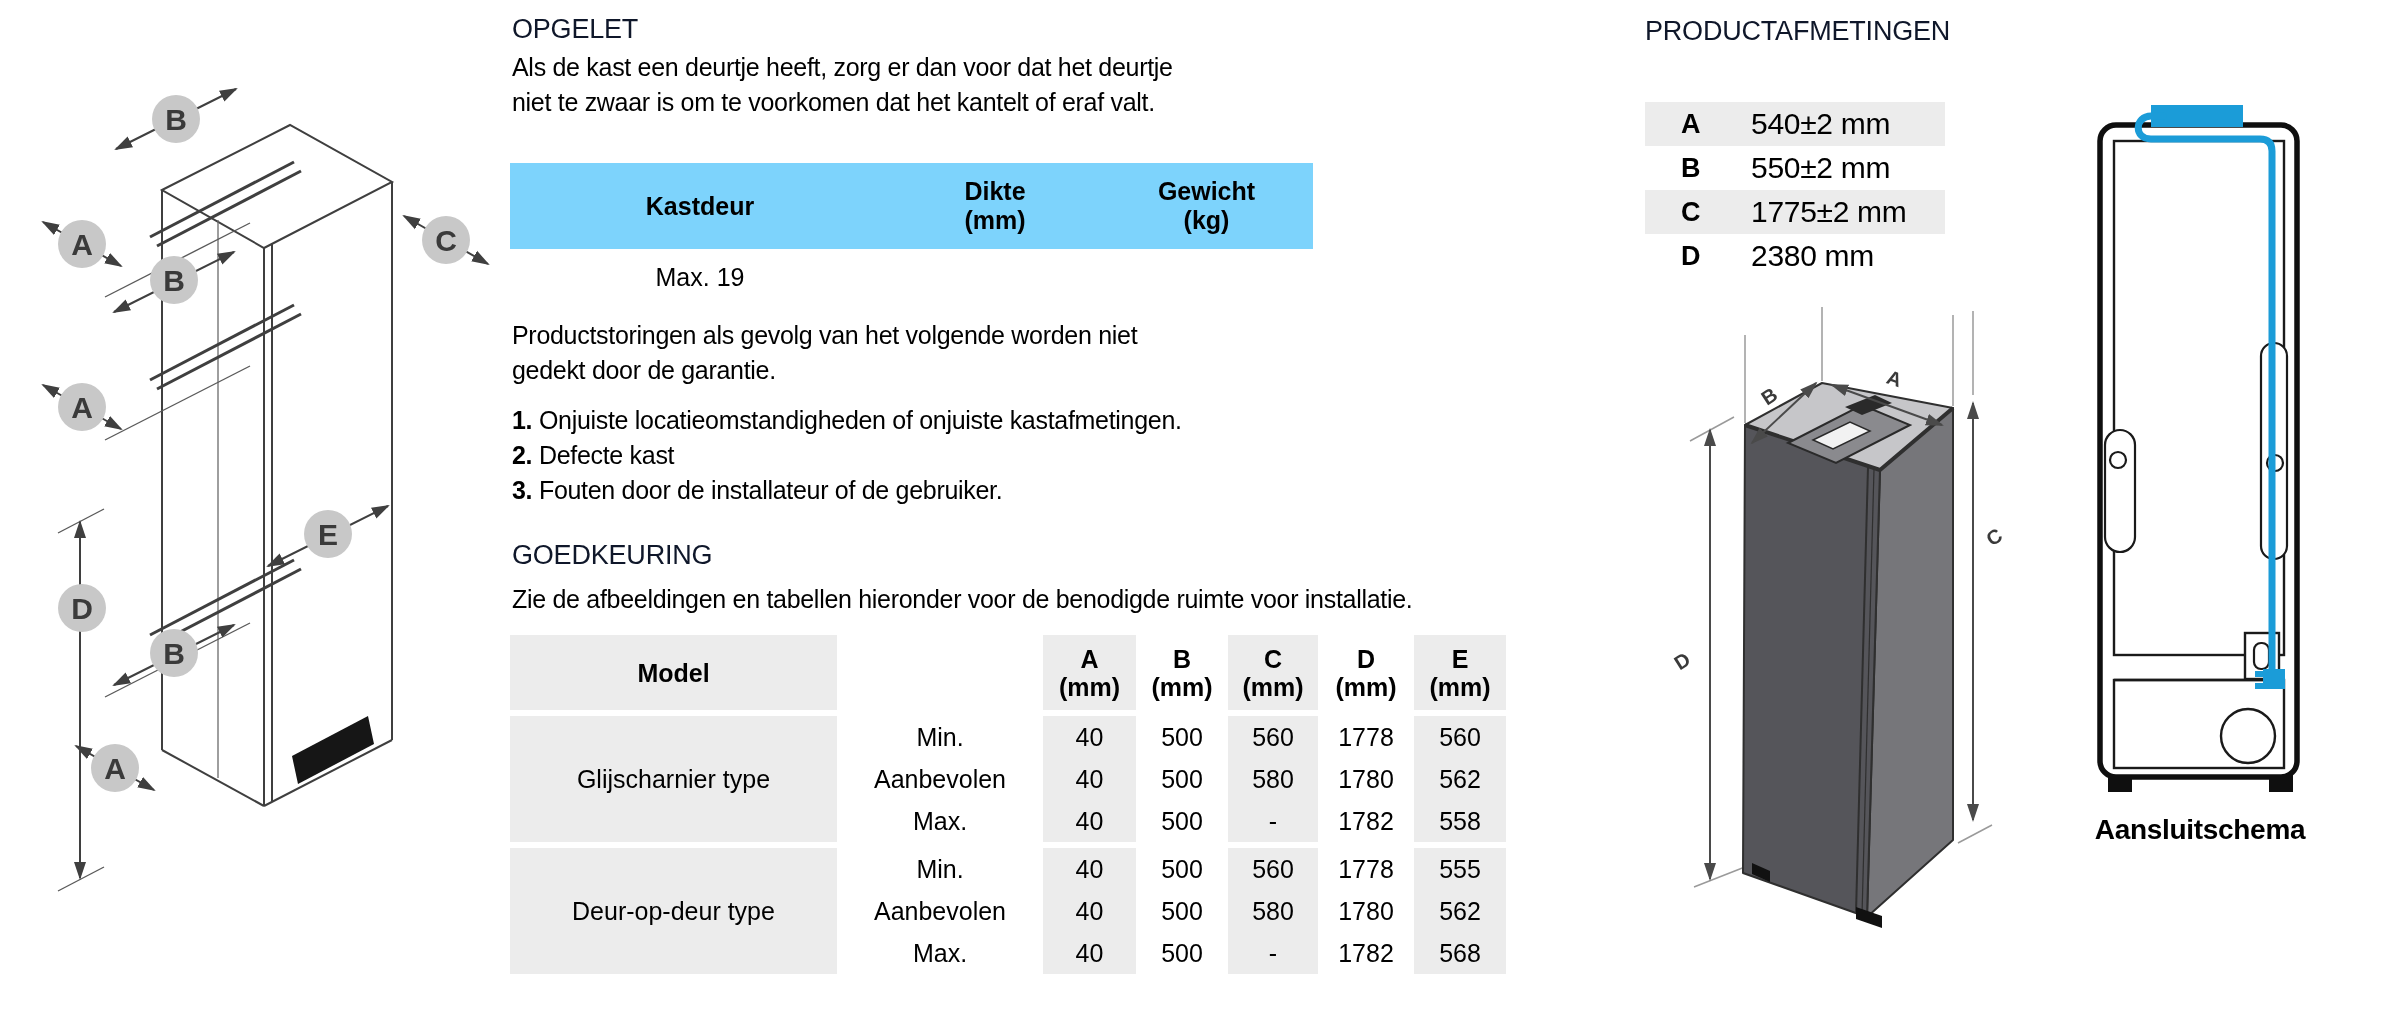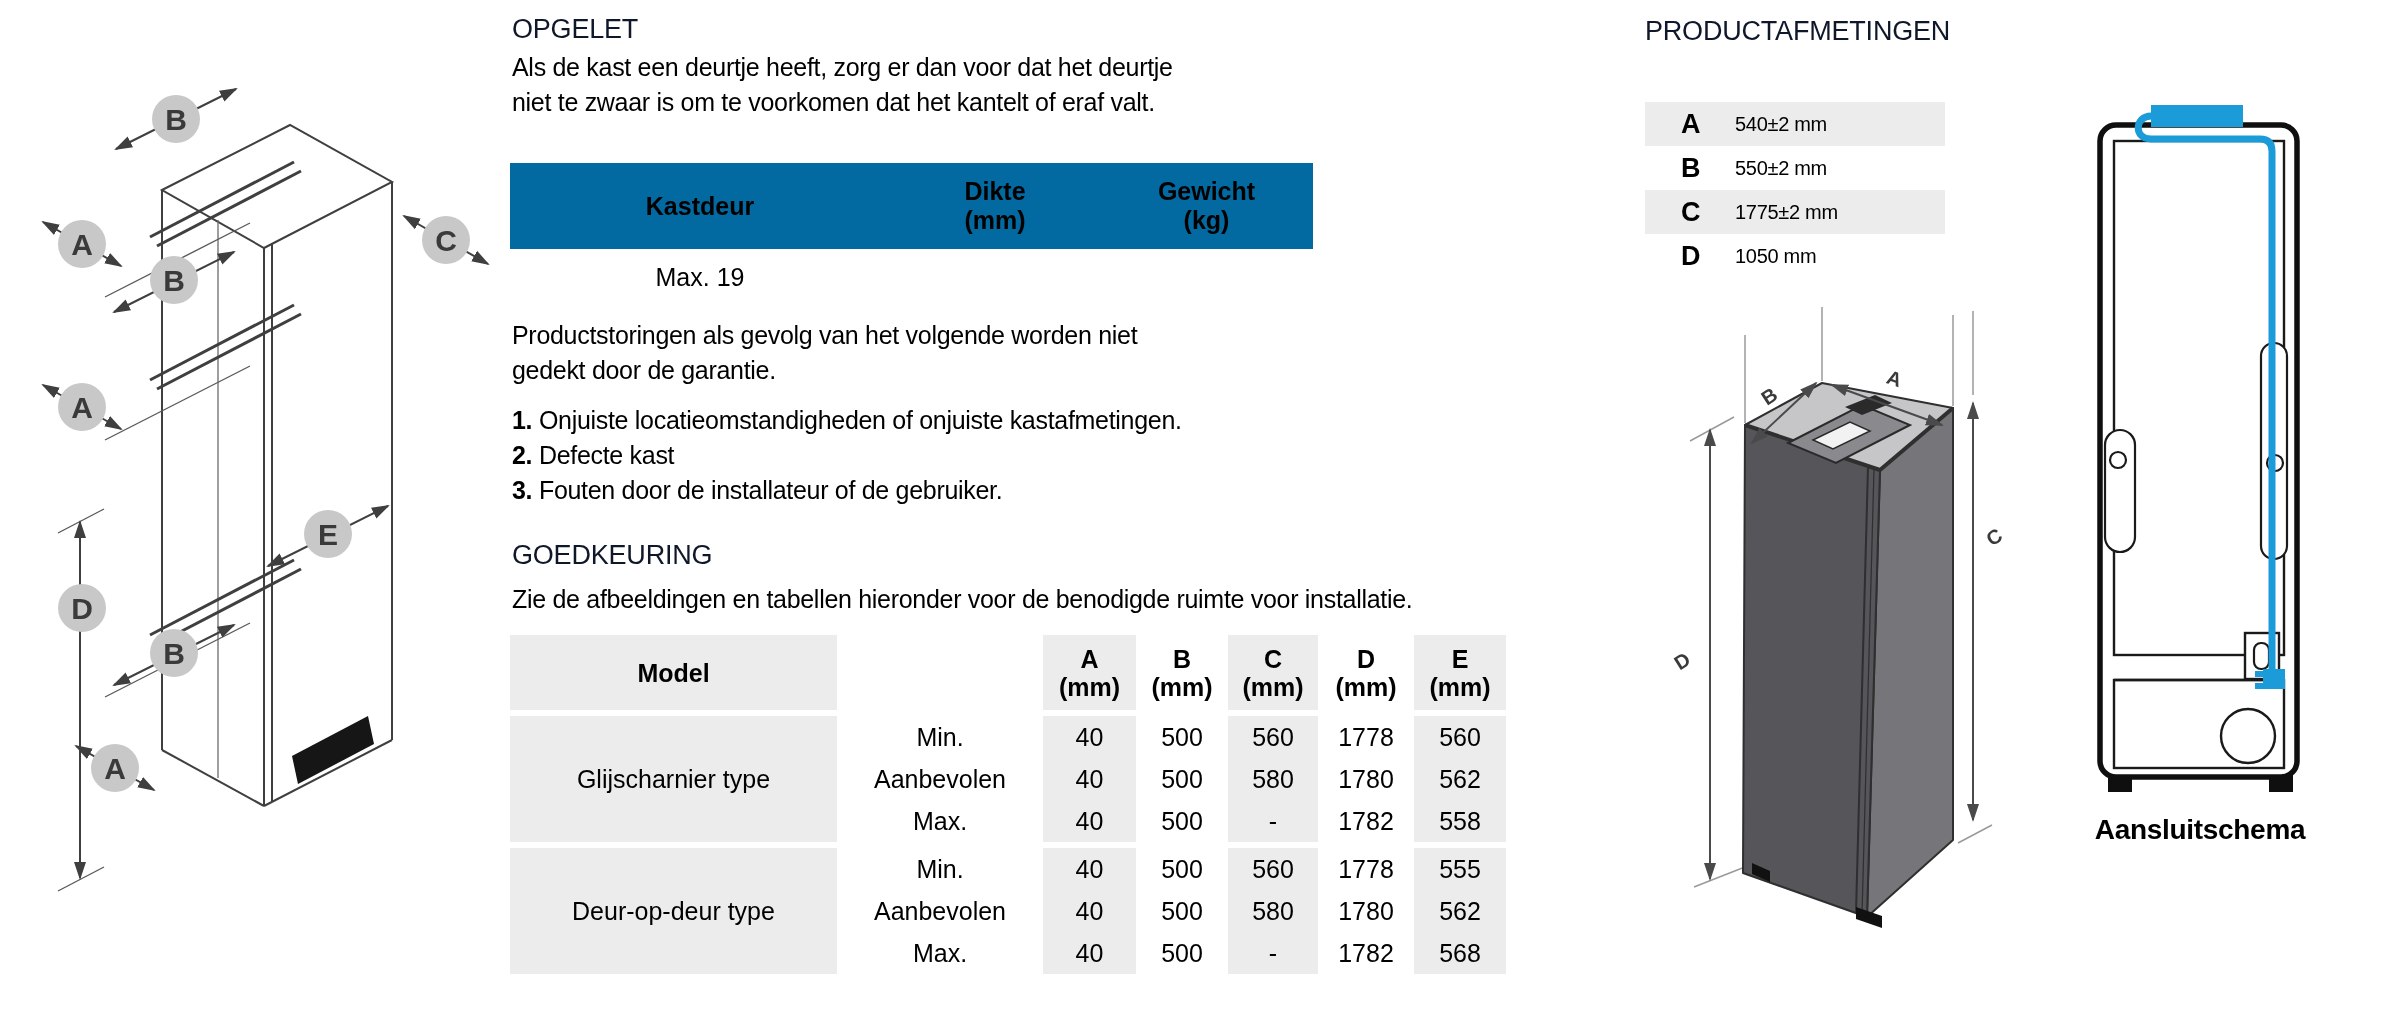--- a/index.html
+++ b/index.html
@@ -8,21 +8,21 @@
   #canvas { position:relative; width:2406px; height:1016px; background:#fff; overflow:hidden; }
 
   .abs { position:absolute; }
 
   h3.sec { font-size:27px; font-weight:400; letter-spacing:-0.2px; color:#0f172a; }
   .bodytext { font-size:25px; line-height:35px; letter-spacing:-0.3px; color:#000; }
   .bodytext span { display:block; }
 
   
   .kd-table { left:510px; top:163px; width:803px; }
-  .kd-head { display:grid; grid-template-columns:380px 210px 213px; height:86px; background:#0369a1; }
+  .kd-head { display:grid; grid-template-columns:380px 210px 213px; height:86px; background:#7dd3fc; }
   .kd-head .hc { display:flex; flex-direction:column; align-items:center; justify-content:center; font-weight:700; font-size:25px; line-height:29px; }
   .kd-body { display:grid; grid-template-columns:380px 210px 213px; height:56px; }
   .kd-body .bc { display:flex; align-items:center; justify-content:center; font-size:25px; }
 
   
   .wlist { left:512px; top:403px; }
   .wlist .li { font-size:25px; line-height:35px; letter-spacing:-0.3px; }
   .wlist .num { font-weight:700; }
 
   
@@ -32,21 +32,21 @@
   .gk-head .hd { display:flex; flex-direction:column; align-items:center; justify-content:center; font-weight:700; font-size:25px; line-height:28px; }
   .gk-group { margin-top:6px; grid-template-rows:repeat(3,42px); }
   .cell { display:flex; align-items:center; justify-content:center; font-size:25px; }
   .gray { background:#ececec; }
   .modelcell { grid-row:1 / span 3; grid-column:1; }
 
   
   .dim-table { left:1645px; top:102px; width:300px; }
   .dim-row { display:grid; grid-template-columns:90px 1fr; height:44px; align-items:center; }
   .dim-row .k { padding-left:36px; font-weight:700; font-size:27px; }
-  .dim-row .v { font-size:20px; letter-spacing:-0.3px; }
+  .dim-row .v { font-size:30px; letter-spacing:-0.3px;margin-left:16px; }
 
   .caption { font-weight:700; font-size:28px; letter-spacing:-0.3px; text-align:center; }
 
   svg text { font-family:"Liberation Sans","DejaVu Sans",sans-serif; }
   .bubble-letter { font-size:30px; font-weight:700; fill:#3a3a3a; }
   .dim-letter { font-size:20px; font-weight:700; fill:#3a3a3a; }
 </style>
 </head>
 <body>
 
@@ -261,21 +261,21 @@
     <div class="dim-row">
       <div class="k">B</div>
       <div class="v">550±2 mm</div>
     </div>
     <div class="dim-row gray">
       <div class="k">C</div>
       <div class="v">1775±2 mm</div>
     </div>
     <div class="dim-row">
       <div class="k">D</div>
-      <div class="v">1050 mm</div>
+      <div class="v">2380 mm</div>
     </div>
   </div>
 
   <svg class="abs" style="left:1670px; top:295px;" width="450" height="645" viewBox="0 0 450 645">
     <defs>
       <marker id="ah2" markerWidth="10" markerHeight="8" refX="8" refY="4" orient="auto-start-reverse">
         <path d="M0,1 L9,4 L0,7 Z" fill="#4a4a4a"></path>
       </marker>
     </defs>
     <g stroke="#9a9a9a" stroke-width="1.5">

